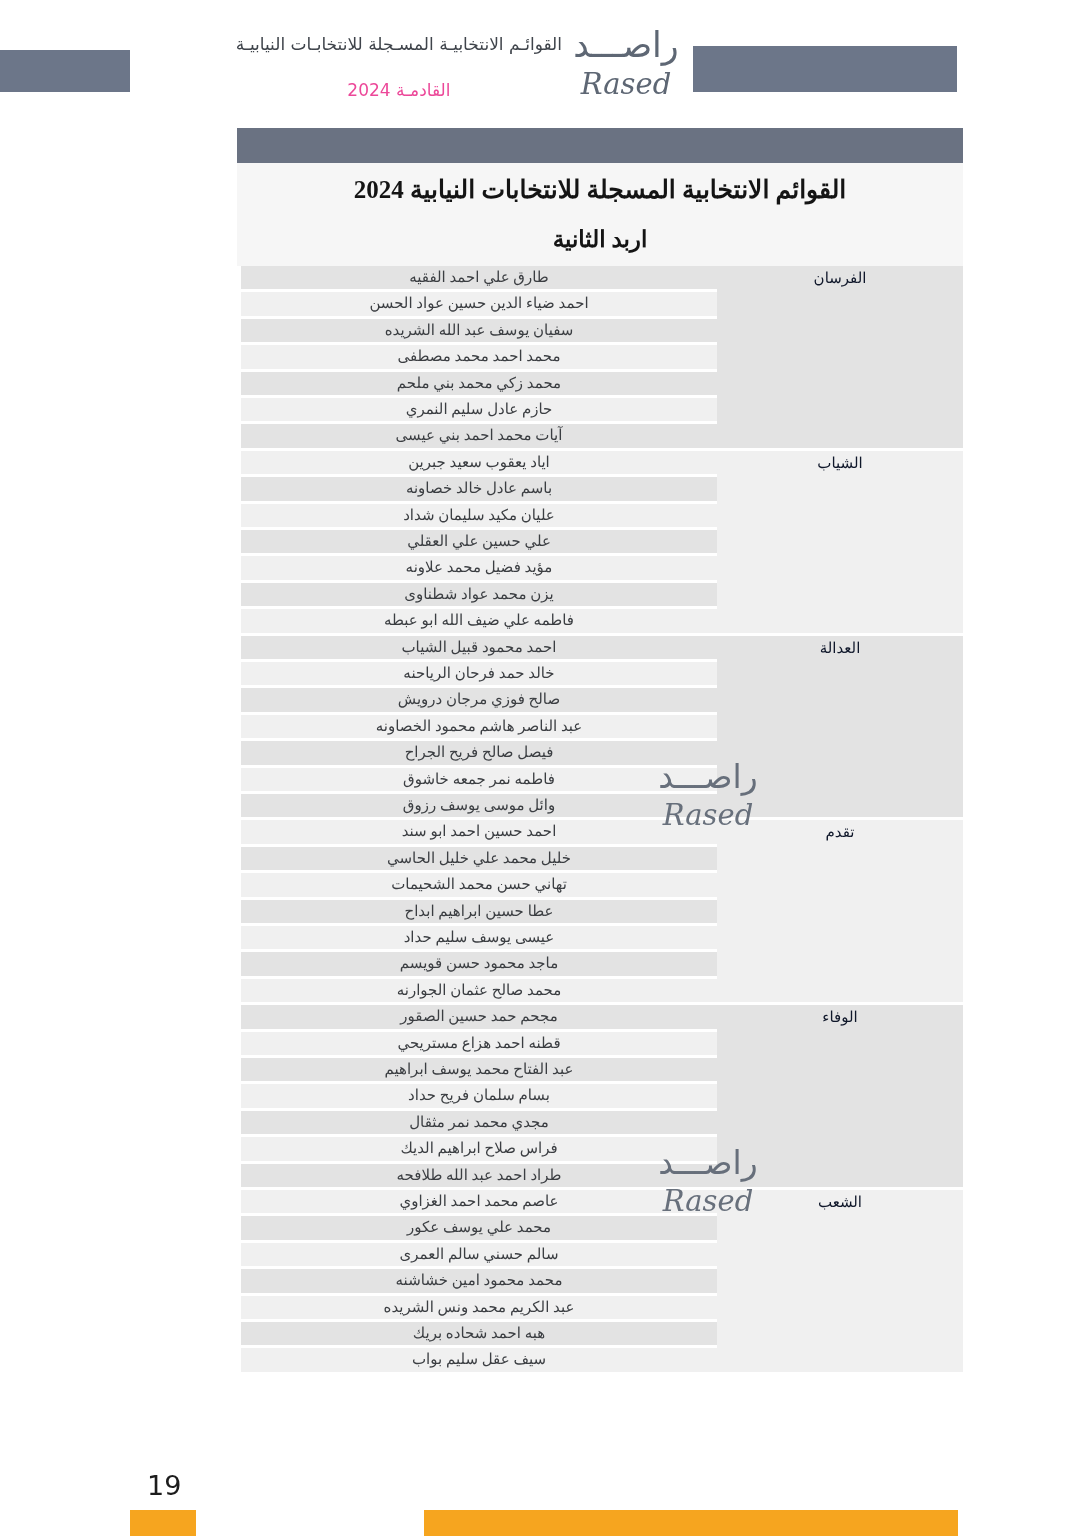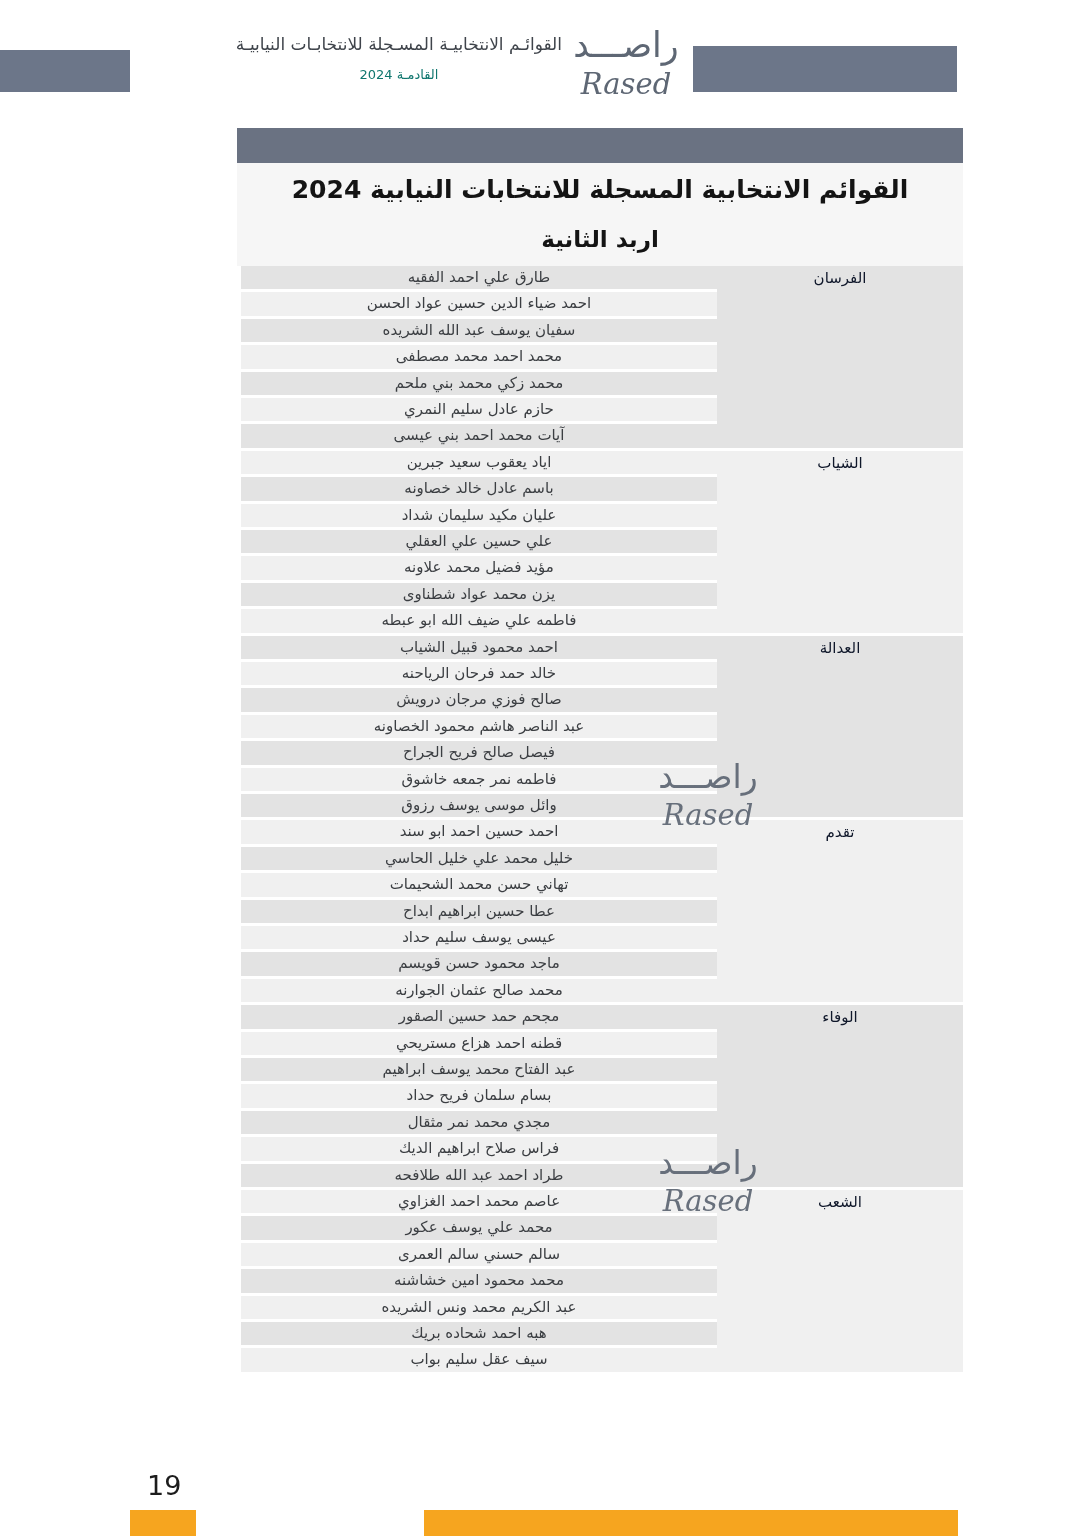--- a/index.html
+++ b/index.html
@@ -10,26 +10,26 @@
   html,body{width:1087px; height:1536px;}
   body{
     position:relative; background:#ffffff; overflow:hidden;
     font-family:"DejaVu Sans", sans-serif; color:var(--text);
   }
   
   .gray-box-left{position:absolute; left:0; top:50px; width:130px; height:42px; background:var(--slate);}
   .gray-box-right{position:absolute; left:693px; top:46px; width:264px; height:46px; background:var(--slate);}
   .hdr-text{position:absolute; right:525px; top:34px; text-align:center; direction:rtl;}
   .hdr-line1{font-size:17px; color:#3F444B; white-space:nowrap;}
-  .hdr-line2{font-size:13px; color:#0f766e; margin-top:13px; white-space:nowrap;}
+  .hdr-line2{font-size:17px; color:#ec4899; margin-top:26px; white-space:nowrap;}
   .logo{position:absolute; left:561px; top:22px; width:130px; text-align:center; color:var(--watermark);}
   .logo-ar{font-size:35px; line-height:46px; direction:rtl;}
   .logo-en{font-family:"DejaVu Serif", serif; font-style:italic; font-size:29px; line-height:32px;}
   
-  .tbl{position:absolute; left:237px; top:128px; width:726px;}
+  .tbl{position:absolute; left:237px; top:128px; width:726px;font-family:Liberation Serif, serif;}
   .tbl-bar{height:35px; background:var(--table_bar);}
   .tbl-band{height:103px; background:var(--band); direction:rtl; text-align:center;}
   .tbl-title{font-size:25px; font-weight:bold; color:#141414; padding-top:12px;}
   .tbl-subtitle{font-size:23px; font-weight:bold; color:#141414; padding-top:22px;}
   .group{display:flex; margin-bottom:3px;}
   .names{width:476px; margin-left:4px;}
   .row{height:23.4px; line-height:23.4px; margin-bottom:3px; text-align:center;
        direction:rtl; font-size:15px; color:#3B3E42; overflow:hidden; white-space:nowrap;}
   .row:last-child{margin-bottom:0;}
   .listcell{width:246px; height:181.8px; direction:rtl; text-align:center;

